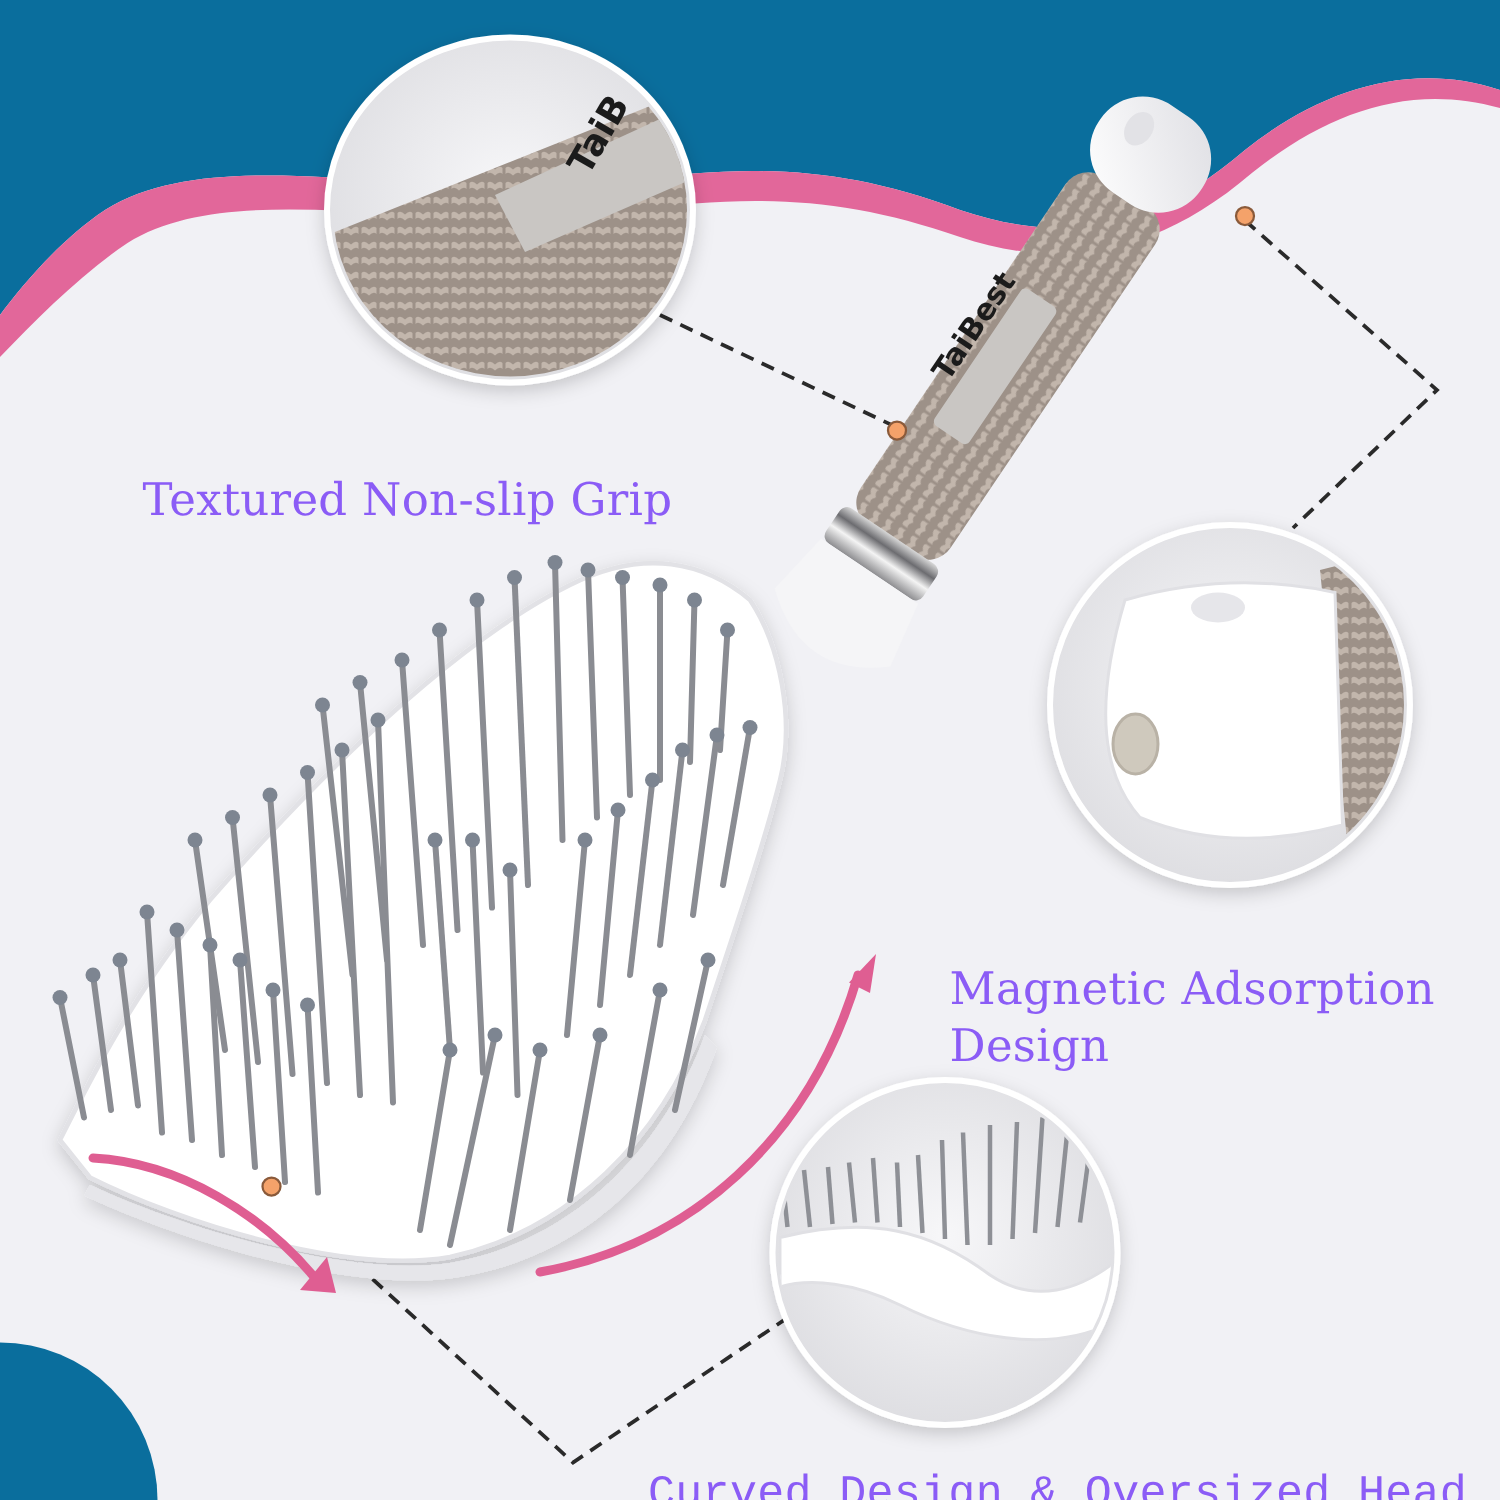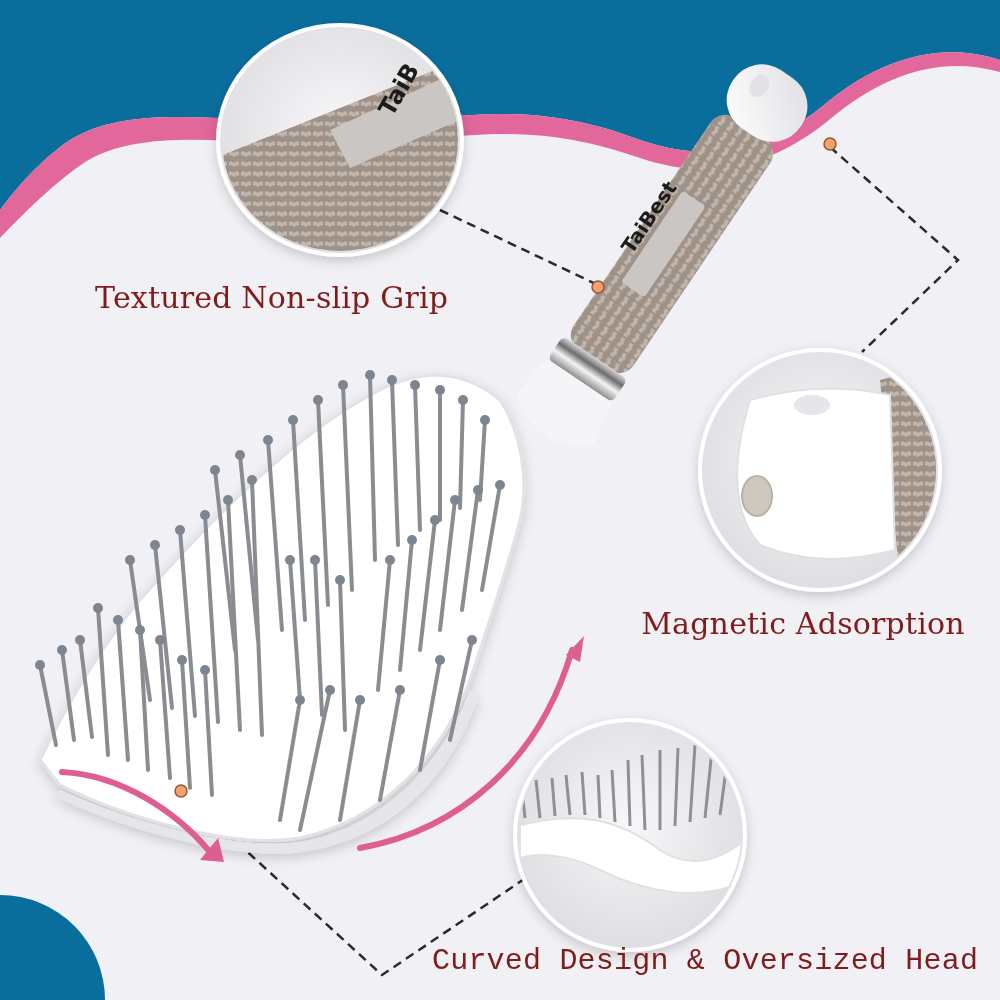--- a/index.html
+++ b/index.html
@@ -1,21 +1,21 @@
 <!DOCTYPE html>
 <html><head>
 <meta charset="utf-8">
 <style>
   html, body { margin: 0; padding: 0; }
   body { width: 1000px; height: 1000px; overflow: hidden; background: #f1f1f5; position: relative; font-family: "DejaVu Serif", "Liberation Serif", serif; }
   .stage { position: absolute; inset: 0; width: 1000px; height: 1000px; }
   .stage svg { position: absolute; left: 0; top: 0; }
-  .label { position: absolute; color: #7f1d1d; font-family: "DejaVu Serif", "Liberation Serif", serif; font-weight: 400; letter-spacing: 0.2px; white-space: nowrap; }
+  .label { position: absolute; color: #8b5cf6; font-family: "DejaVu Serif", "Liberation Serif", serif; font-weight: 400; letter-spacing: 0.2px; white-space: nowrap; margin-top: 36px; }
   .label-grip { left: 95px; top: 280px; font-size: 30px; }
-  .label-magnet { left: 633px; top: 605px; font-size: 30px; text-align: center; line-height: 38px; width: 340px; }
+  .label-magnet { left: 633px; top: 605px; font-size: 30px; line-height: 38px; width: 340px; }
   .label-curve { left: 432px; top: 944px; font-size: 30px; font-family: Liberation Mono, monospace; }
   .brand { position: absolute; font-family: "DejaVu Sans", "Liberation Sans", sans-serif; font-weight: 700; color: #1b1b1b; }
 </style>
 </head>
 <body>
 
 <div class="stage">
   <svg width="1000" height="1000" viewBox="0 0 1000 1000">
     <defs>
       <radialGradient id="circleBg" cx="50%" cy="45%" r="60%">
@@ -218,15 +218,16 @@
             <line x1="720" y1="815" x2="728" y2="755"></line>
         </g>
         <path d="M520 825 C580 810 620 820 660 850 C690 870 720 860 745 840 L745 880 C700 905 640 890 600 870 C570 855 540 852 520 858 Z" fill="#ffffff" stroke="#e0e0e4" stroke-width="2"></path>
       </g>
     </g>
   </svg>
 
   <div class="label label-grip">Textured Non-slip Grip</div>
   <div class="label label-magnet">
     <div>Magnetic Adsorption</div>
+    <div>Design</div>
   </div>
   <div class="label label-curve">Curved Design &amp; Oversized Head</div>
 </div>
 
 </body></html>

